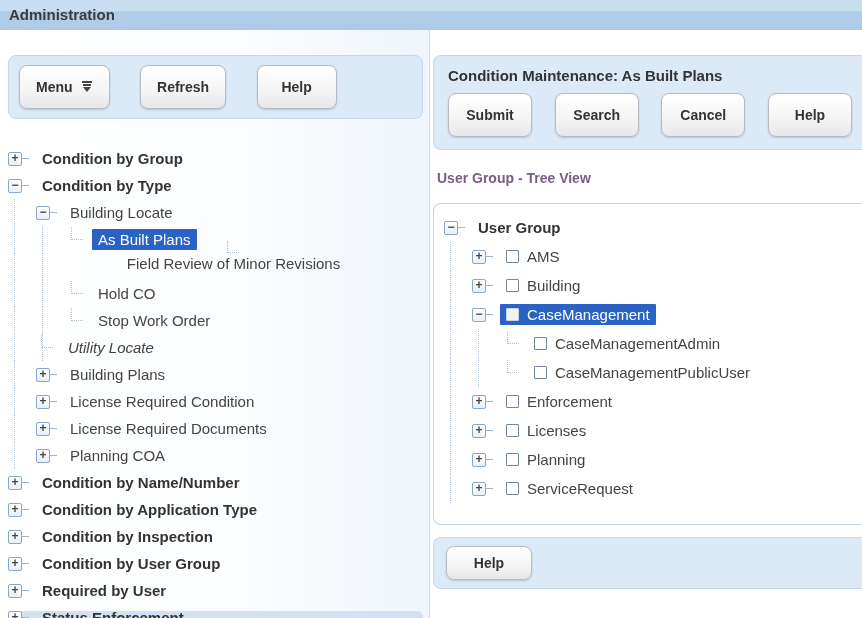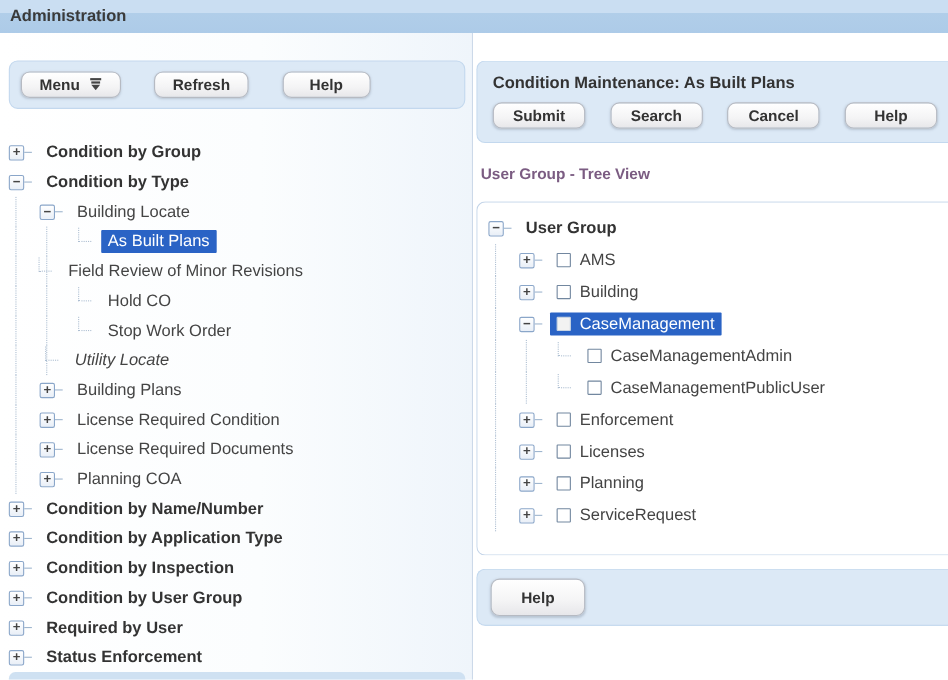--- a/index.html
+++ b/index.html
@@ -25,21 +25,21 @@
     background: #ffffff; padding-left: 3px;
   }
   
   .bluepanel {
     background: #dce9f6; border: 1px solid #c3d8ee; border-radius: 8px;
   }
   .left-toolbar { margin: 25px 6px 0 8px; padding: 9px 10px; }
   
   .btn {
     display: inline-flex; align-items: center; justify-content: center;
-    min-width: 80px; height: 24px; padding: 0 16px;
+    min-width: 80px; height: 44px; padding: 0 16px;
     font-family: "Liberation Sans", sans-serif;
     font-size: 14px; font-weight: bold; color: #333;
     background: linear-gradient(#ffffff 0%, #f4f4f5 60%, #e7e7ea 100%);
     border: 1px solid #b6bac2; border-radius: 8px;
     box-shadow: 0 1px 2px rgba(80,90,110,.25);
     cursor: pointer;
   }
   .left-toolbar .btn { margin-right: 26px; }
   .menu-caret { display: inline-block; margin-left: 8px; }
   
@@ -150,21 +150,21 @@
           <span class="selwrap">
             <span class="lbl">Building Locate</span>
           </span>
         </div>
         <div class="trow l2 selected" style="padding-left: 64px;">
           <span class="leafstub"></span>
           <span class="selwrap hl">
             <span class="lbl">As Built Plans</span>
           </span>
         </div>
-        <div class="trow l2" style="padding-left: 28px;">
+        <div class="trow l2" style="padding-left: 38px; flex-direction: column;">
           <span class="leafstub"></span>
           <span class="selwrap">
             <span class="lbl">Field Review of Minor Revisions</span>
           </span>
         </div>
         <div class="trow l2" style="padding-left: 64px;">
           <span class="leafstub"></span>
           <span class="selwrap">
             <span class="lbl">Hold CO</span>
           </span>

